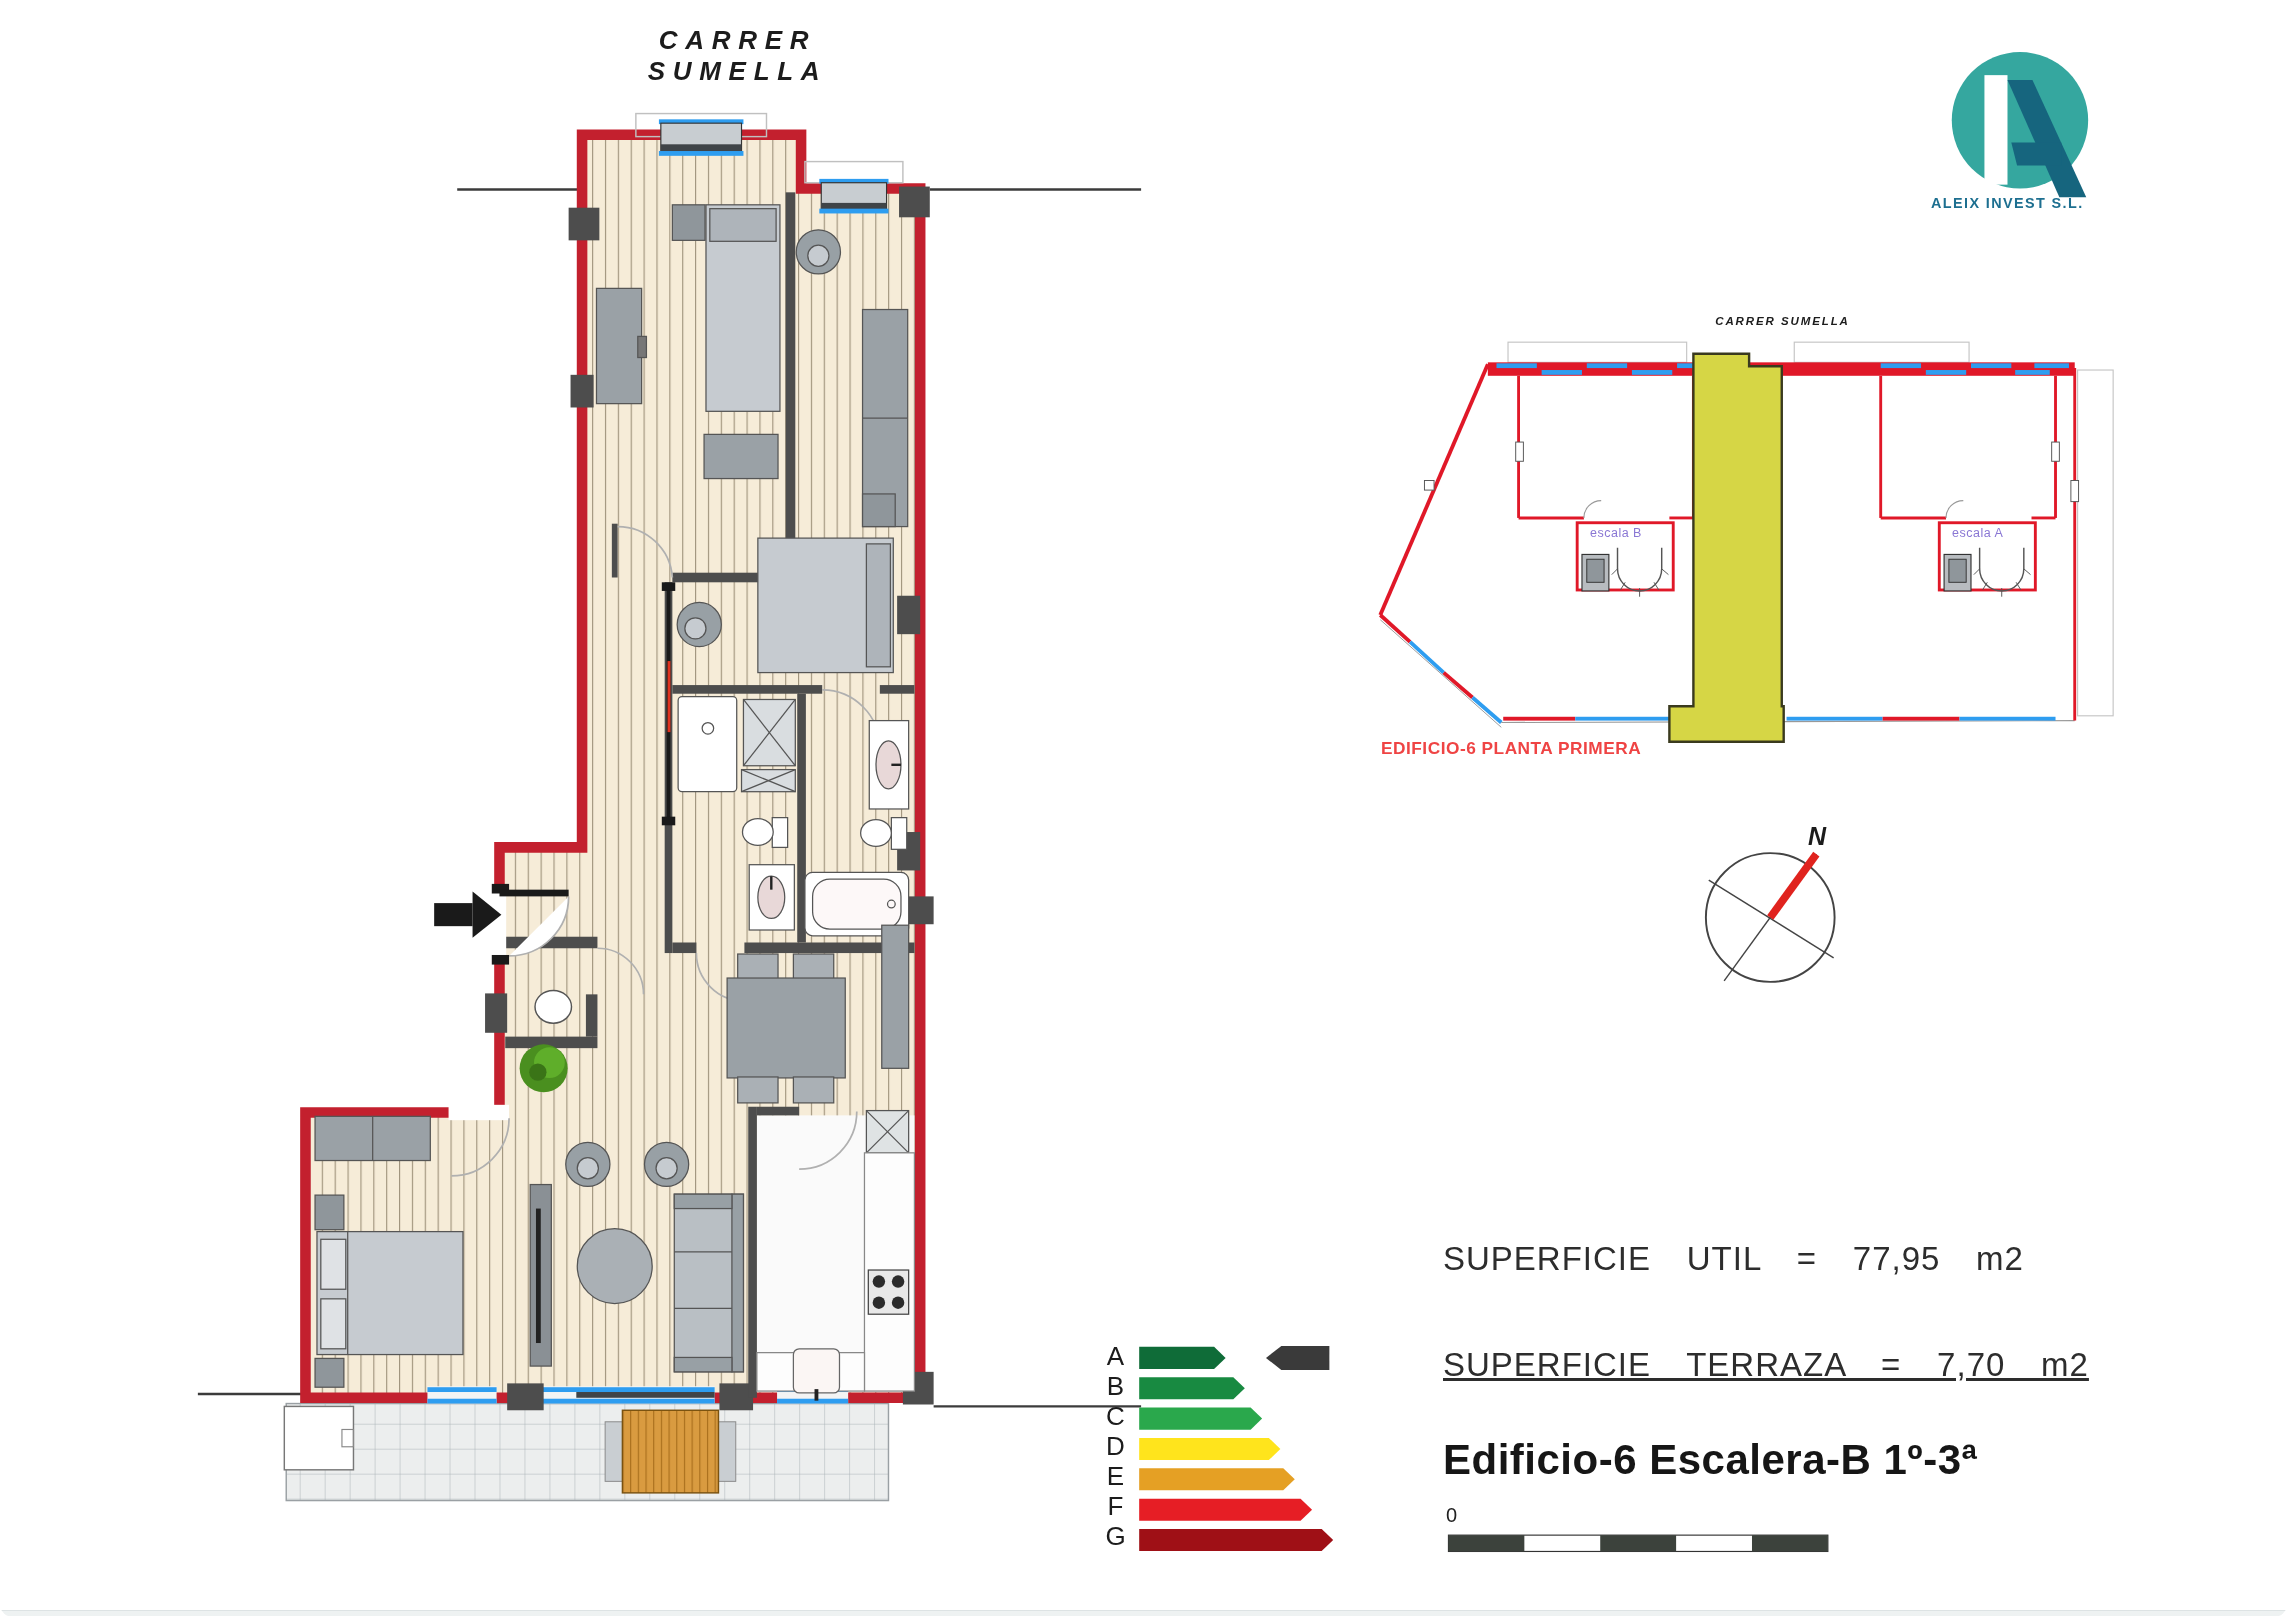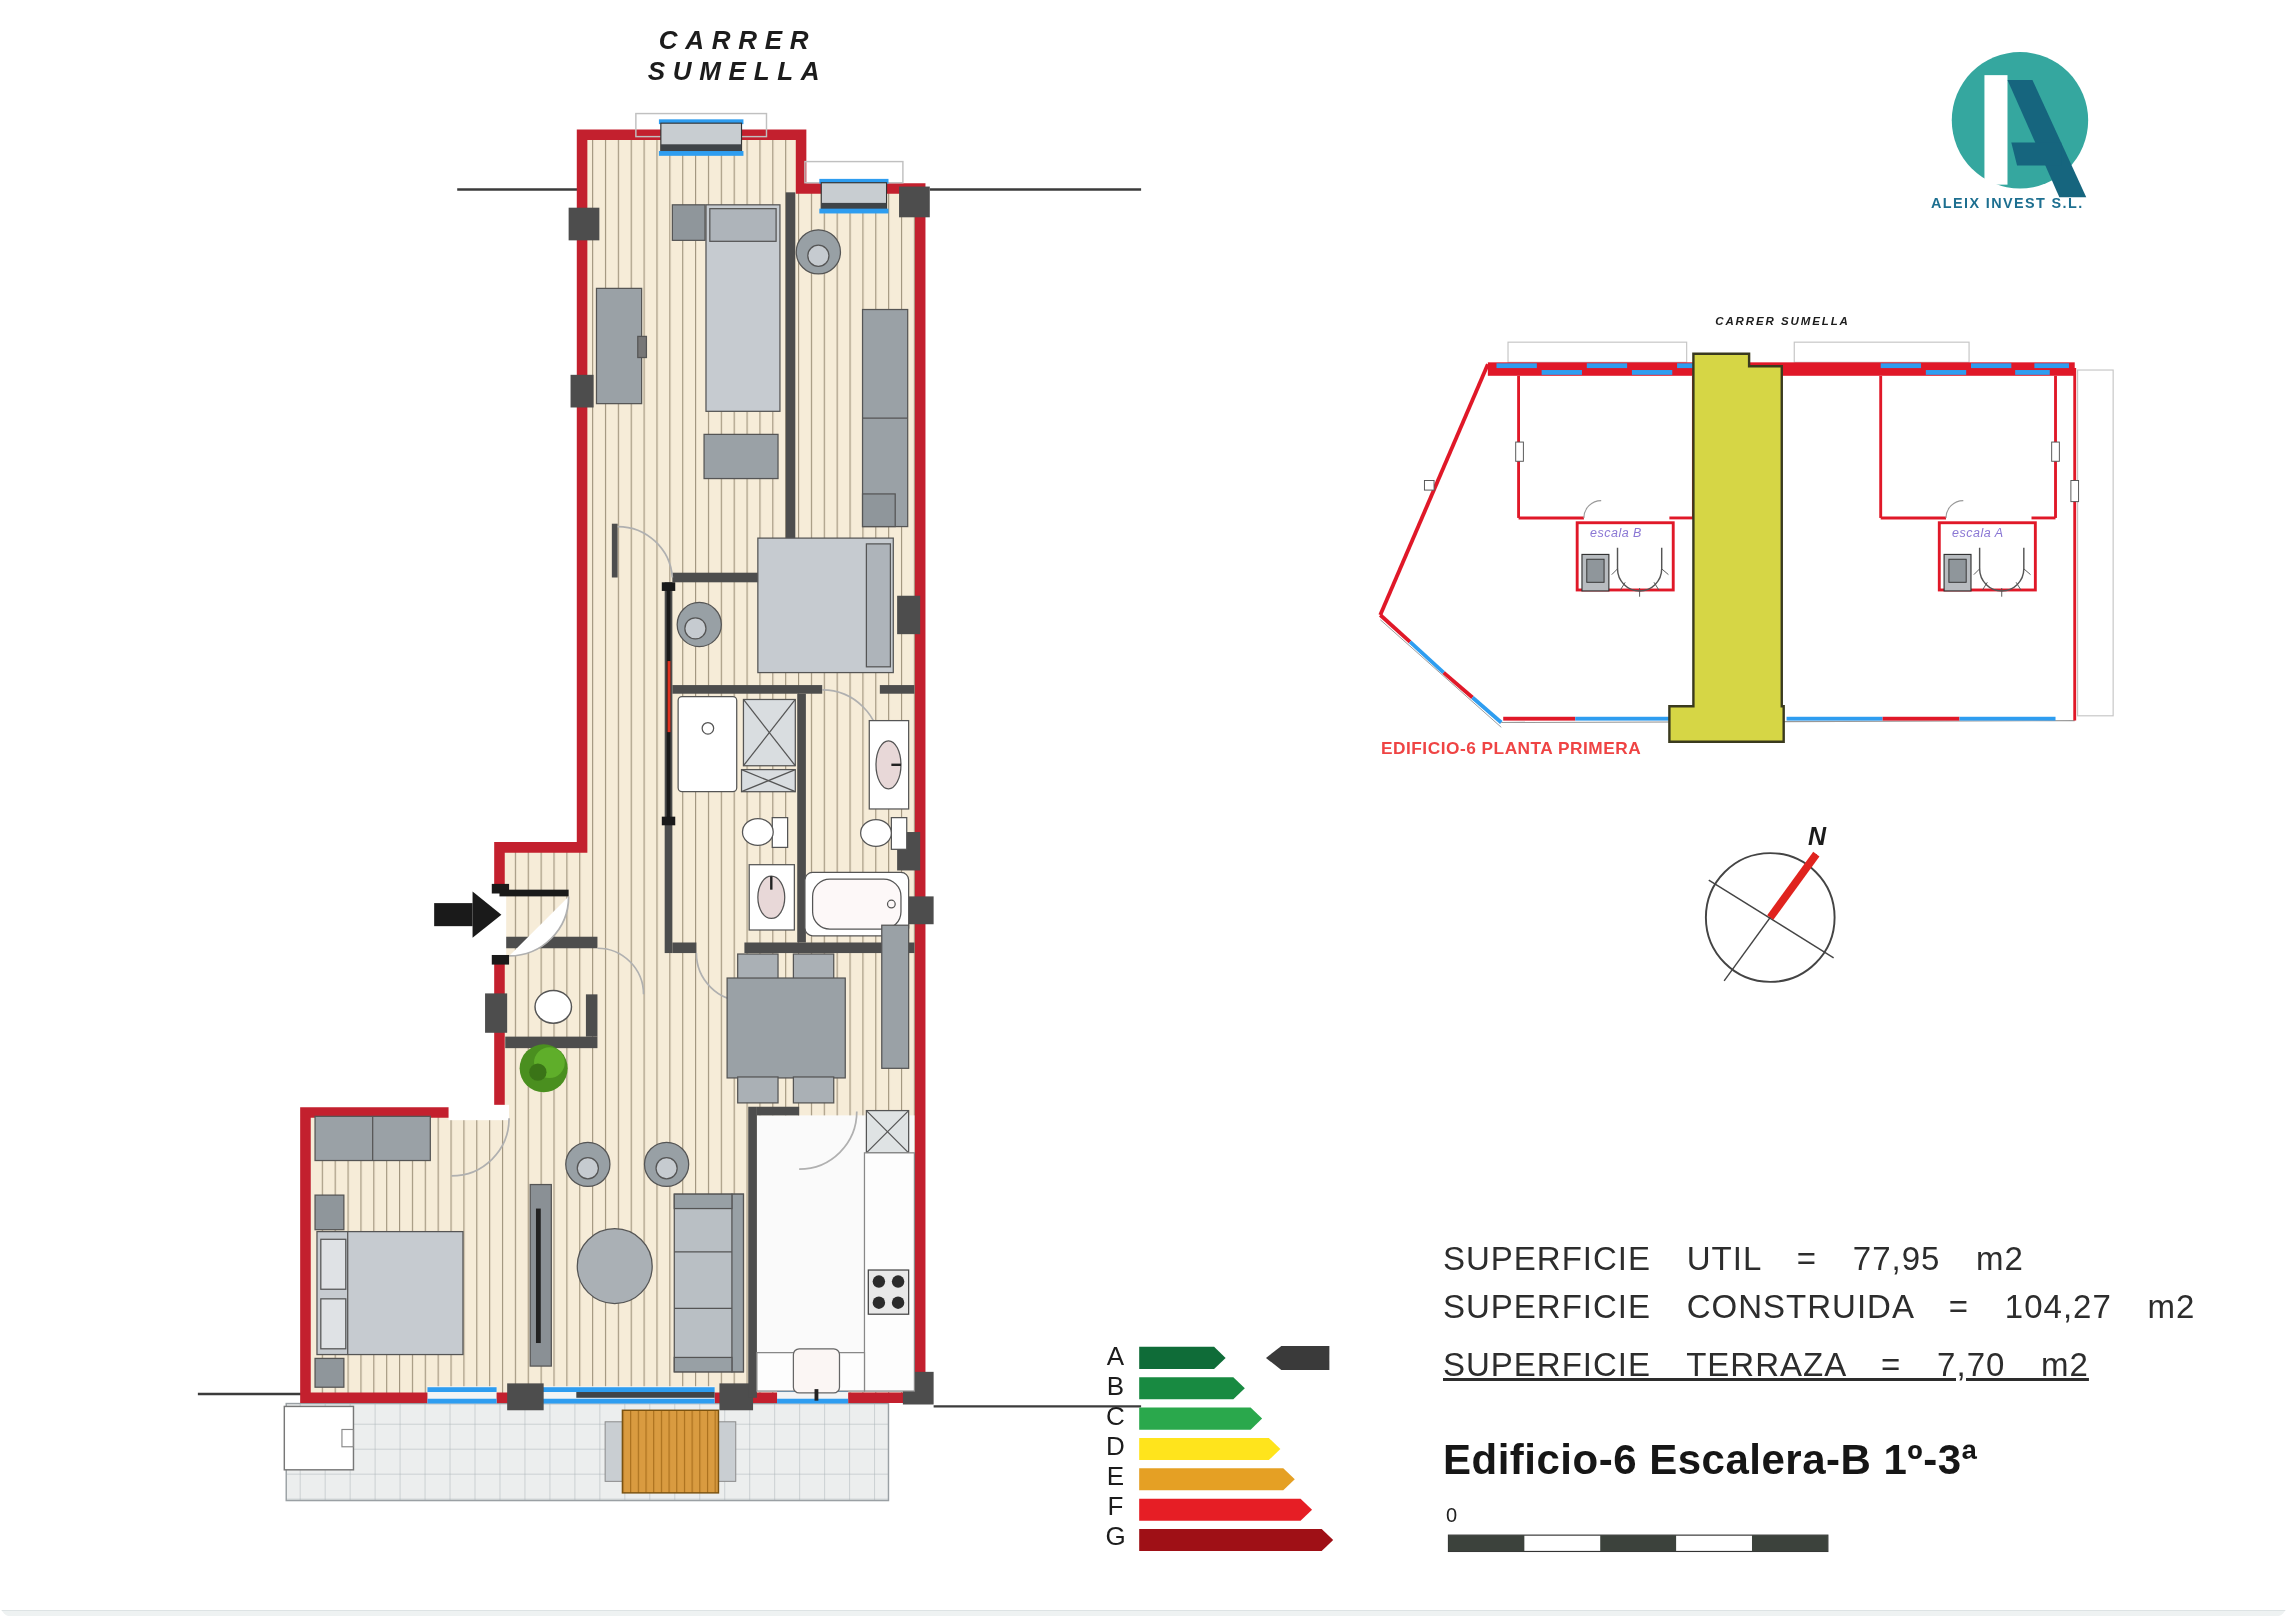--- a/index.html
+++ b/index.html
@@ -5,21 +5,21 @@
   html,body{margin:0;padding:0;background:#ffffff;}
   .page{position:relative;width:2287px;height:1617px;background:#ffffff;overflow:hidden;
         font-family:"Liberation Sans",sans-serif;color:#222;border-radius:13px;}
   .abs{position:absolute;}
   svg{display:block;}
   .street-label-main{left:574px;top:25px;width:327px;text-align:center;
       font-size:26px;font-weight:bold;font-style:italic;letter-spacing:7.7px;color:#1c1c1c;}
   .siteplan-street{left:1672px;top:315px;width:221px;text-align:center;
       font-size:11.5px;font-weight:bold;font-style:italic;letter-spacing:1.9px;color:#1c1c1c;}
   .siteplan-caption{left:1381px;top:738px;font-size:17.3px;font-weight:bold;color:#ef4444;letter-spacing:0.5px;}
-  .escala{font-size:12.5px;color:#8a77d4;letter-spacing:0.5px;font-style:italic;}
+  .escala{font-size:12.5px;color:#8a77d4;letter-spacing:0.5px;}
   .escala-b{left:1590px;top:526px;}
   .escala-a{left:1952px;top:526px;}
   .logo-text{left:1931px;top:195px;width:192px;font-size:14.4px;
       font-weight:bold;color:#1d6f90;letter-spacing:1.4px;}
   .compass-n{left:1808px;top:822px;font-size:25px;font-weight:bold;font-style:italic;color:#1c1c1c;}
   .areas{left:1443px;font-size:33px;color:#2d2d2d;letter-spacing:1px;word-spacing:7.7px;white-space:pre;}
   .areas.l1{top:1240px;}
   .areas.l2{top:1288px;}
   .areas.l3{top:1346px;text-decoration:underline;}
   .unit-title{left:1443px;top:1436px;font-size:42px;font-weight:bold;color:#161616;letter-spacing:0.5px;}
@@ -397,21 +397,20 @@
     <div>A</div>
     <div>B</div>
     <div>C</div>
     <div>D</div>
     <div>E</div>
     <div>F</div>
     <div>G</div>
   </div>
 
   <div class="abs areas l1">SUPERFICIE  UTIL  =  77,95  m2</div>
-  <div class="abs areas l2">SUPERFICIE  CONSTRUIDA  =  104,27  m2</div>
   <div class="abs areas l3">SUPERFICIE  TERRAZA  =  7,70  m2</div>
 
   <div class="abs unit-title">Edificio-6 Escalera-B 1º-3ª</div>
   <div class="abs scale-zero">0</div>
 
   <div class="abs scan-edge"></div>
 </div>
 
 
 </body></html>

